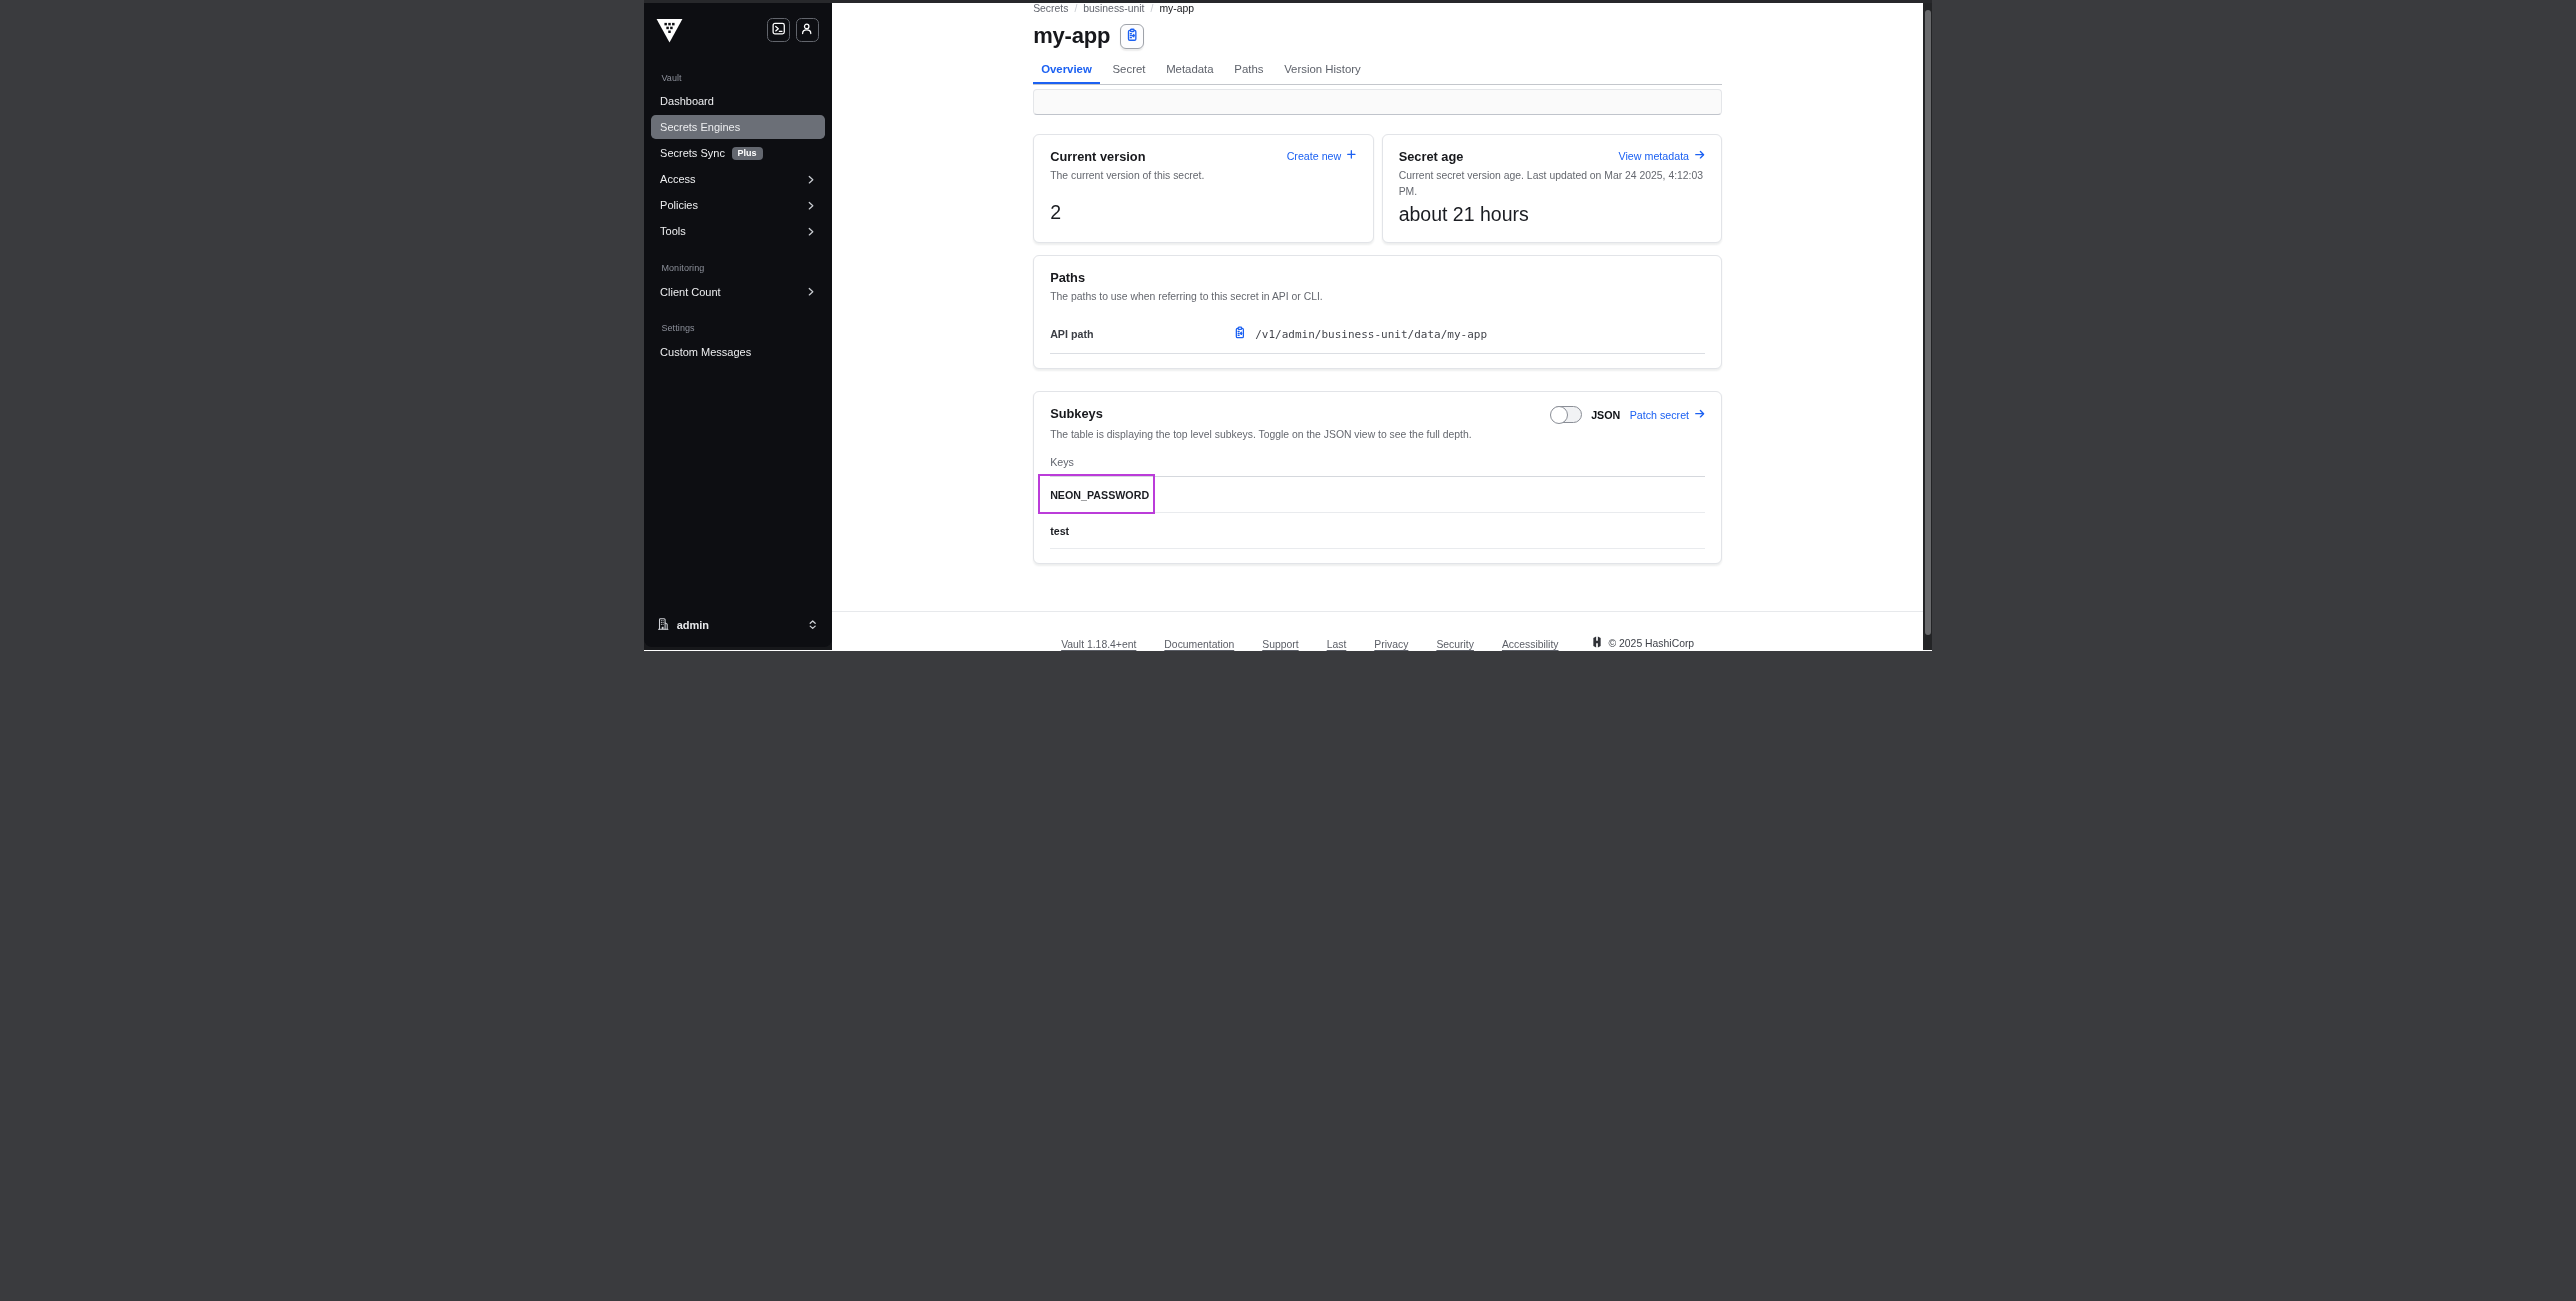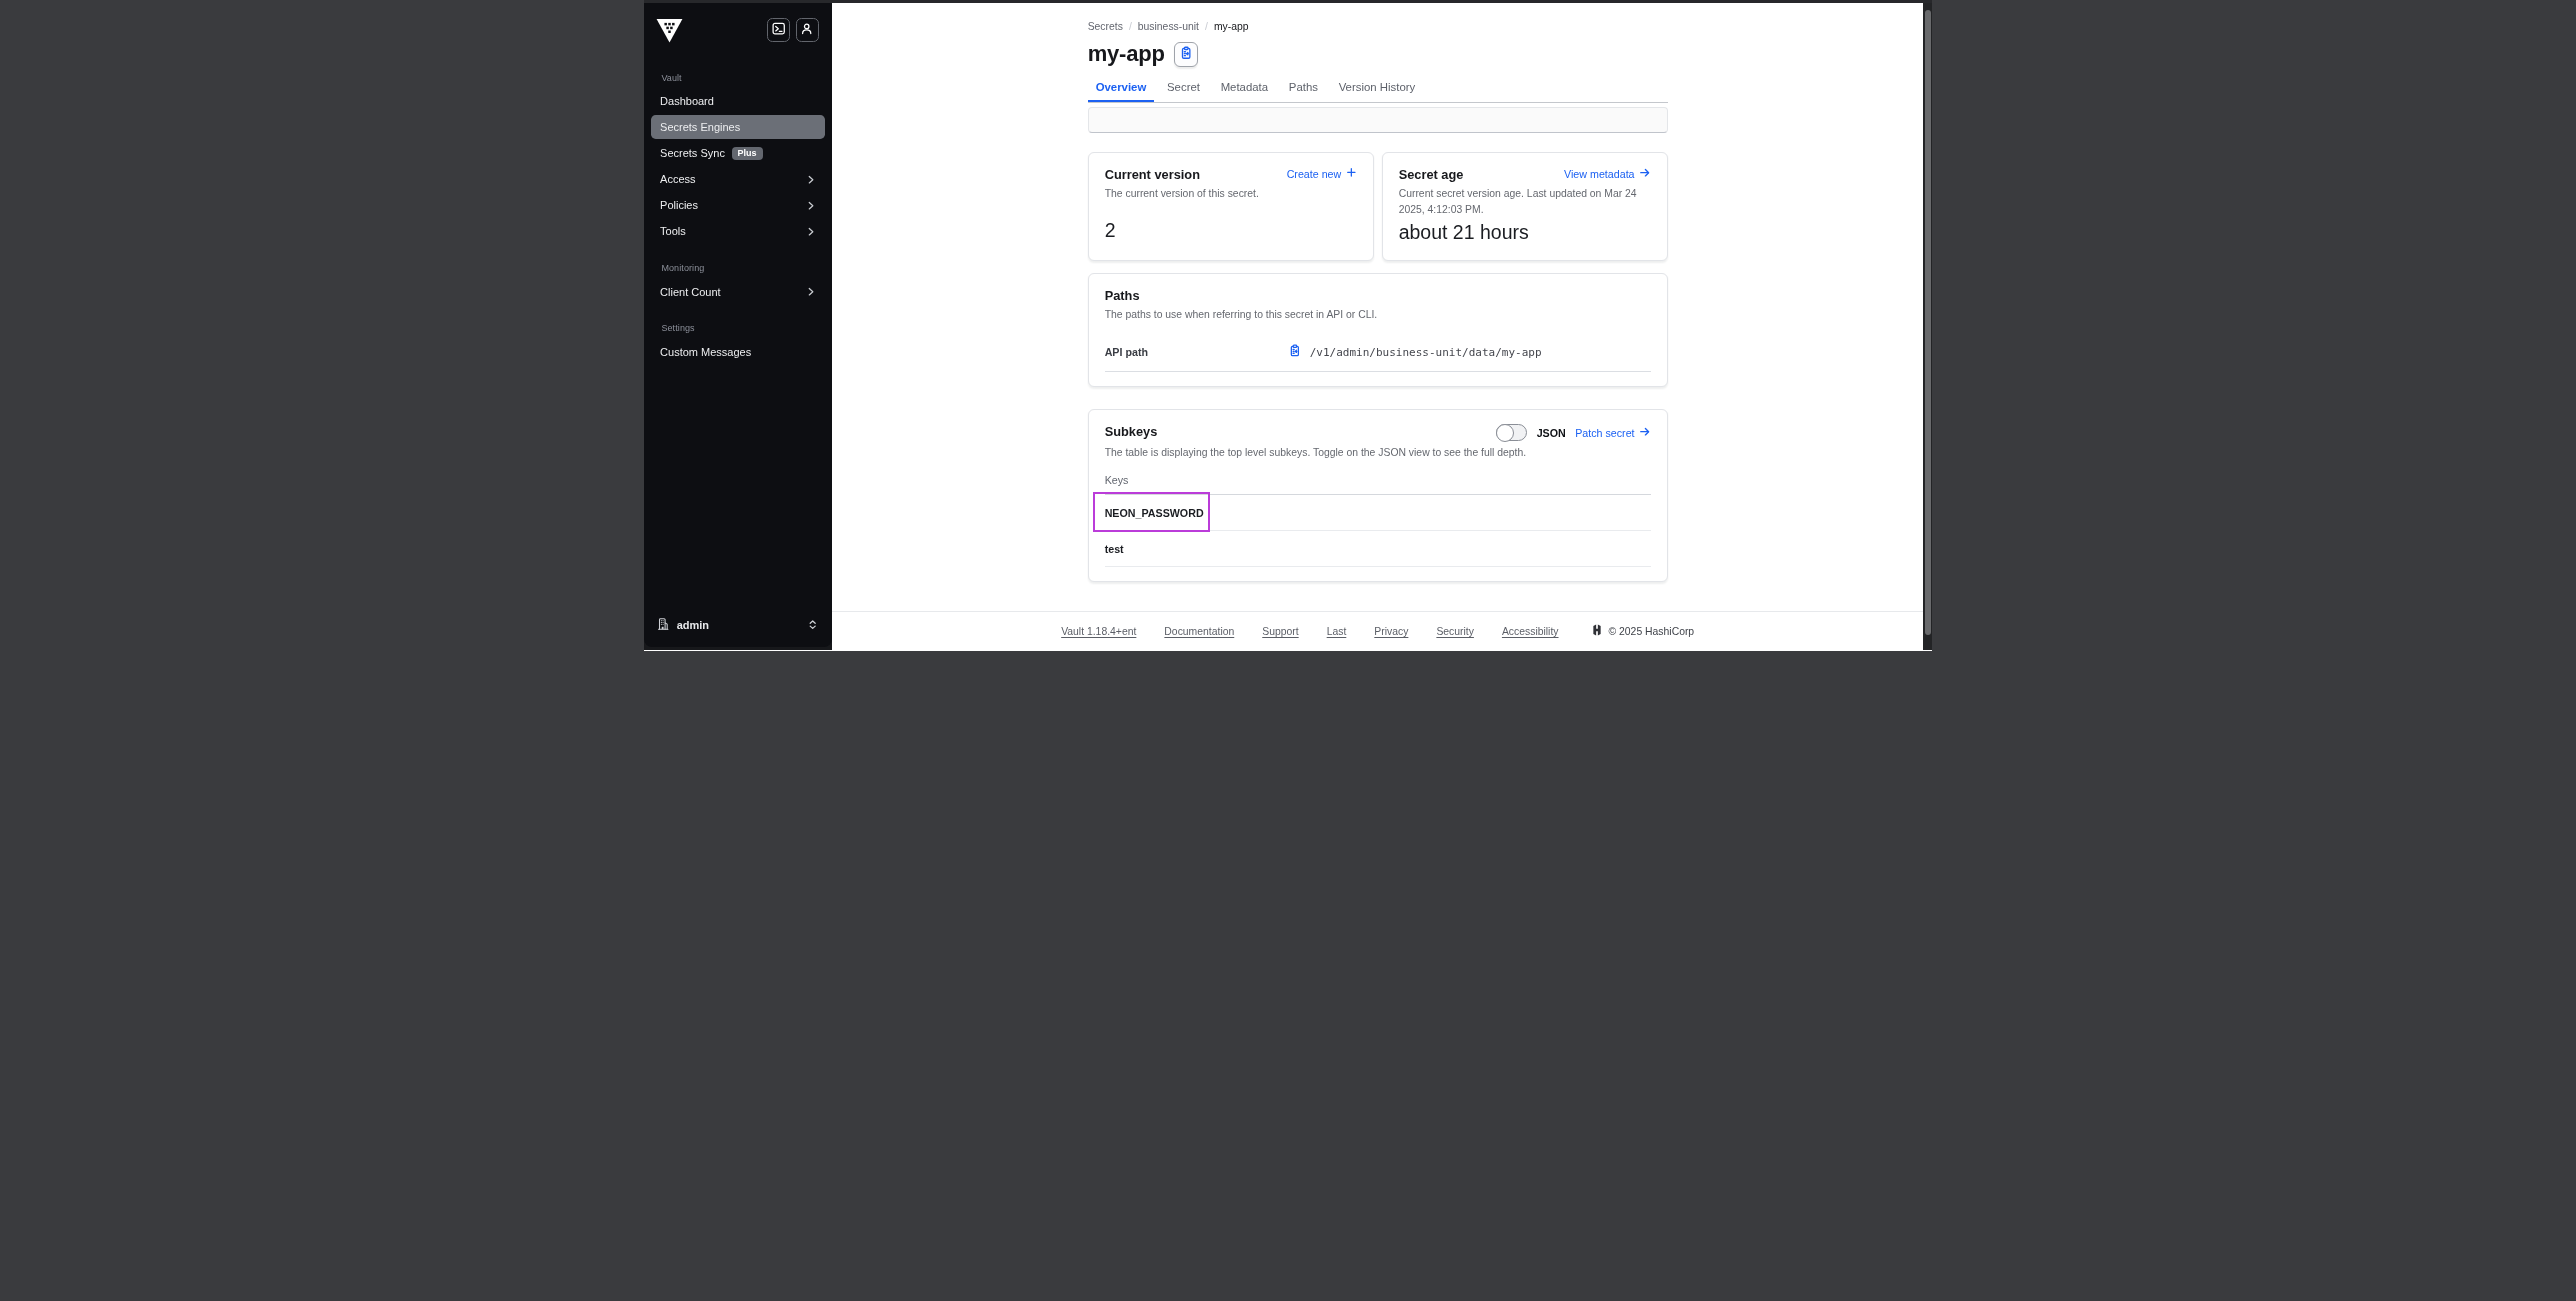--- a/index.html
+++ b/index.html
@@ -22,21 +22,21 @@
   .side-item.selected { background:#6b6f77; }
   .side-item .chev { margin-left:auto; display:flex; }
   .badge { margin-left:6.7px; background:#63676f; color:#fff; font-size:9px; font-weight:600; padding:1.3px 6px; border-radius:4px; }
   .namespace { margin-top:auto; display:flex; align-items:center; gap:6.7px; padding:9.4px 13.4px 14.8px 12px; cursor:pointer; }
   .namespace .ns-label { font-size:11px; font-weight:700; color:#e8e9eb; }
   .namespace .chev-ud { margin-left:auto; display:flex; }
 
   
   .main { flex:1; display:flex; flex-direction:column; background:#fff; }
   .content { flex:1; }
-  .container { width:580px; margin:0 auto; padding-top:18px; }
+  .container { width:689px; margin:0 auto; }
 
   .breadcrumb { display:flex; align-items:center; gap:6px; font-size:10.4px; }
   .breadcrumb .crumb { color:#63666f; cursor:pointer; }
   .breadcrumb .crumb.current { color:#17181c; cursor:default; }
   .breadcrumb .sep { color:#c9ccd2; }
 
   .title-row { margin-top:8.7px; display:flex; align-items:center; gap:9.4px; }
   .page-title { font-size:22px; font-weight:700; color:#17181c; letter-spacing:-0.2px; }
   .copy-btn { width:24px; height:25px; border:1px solid #9fa3aa; border-radius:6px; background:#fdfdfe; display:flex; align-items:center; justify-content:center; cursor:pointer; box-shadow:0 1.3px 1.3px rgba(20,22,28,.08); }
 
@@ -66,21 +66,21 @@
   .subkeys-controls { display:flex; align-items:center; gap:9.4px; }
   .toggle { width:31px; height:17px; border:1px solid #8a8e96; border-radius:9.4px; background:#f1f2f4; position:relative; cursor:pointer; flex:none; }
   .toggle .knob { position:absolute; left:-1.3px; top:-1.3px; width:18px; height:18px; border:1px solid #8a8e96; border-radius:50%; background:#fff; }
   .toggle-label { font-size:10.7px; font-weight:700; color:#0f1115; }
   .keys-header { margin-top:13.4px; font-size:10.7px; font-weight:500; color:#62666f; }
   .subkeys-table { margin-top:8.7px; border-top:0.7px solid #d5d8dd; }
   .subkey-row { position:relative; height:36px; display:flex; align-items:center; border-bottom:0.7px solid #e9ebee; font-size:10.7px; font-weight:700; color:#1b1d22; }
   .annot { position:absolute; left:-12px; top:-3.4px; width:117px; height:40px; border:2px solid #bb3cd9; pointer-events:none; z-index:3; }
 
   
-  .footer { height:39px; border-top:0.7px solid #e7e9ec; display:flex; align-items:center; justify-content:center; gap:28px; }
+  .footer { height:39px; border-top:0.7px solid #e7e9ec; display:flex; align-items:flex-end; justify-content:center; gap:28px; }
   .footer a.f-link { font-size:10.4px; color:#5b5e66; text-decoration:underline; text-underline-offset:2px; cursor:pointer; }
   .f-copy { display:flex; align-items:center; gap:6px; margin-left:4px; }
   .f-copy span { font-size:10.4px; color:#3f4249; }
 
   
   .scrollbar { width:8.7px; flex:none; background:#232426; position:relative; }
   .scrollbar .thumb { position:absolute; left:1.3px; right:1.3px; top:6.7px; height:625px; background:#696a6c; border-radius:4.7px; }
 </style>
 </head>
 <body>

